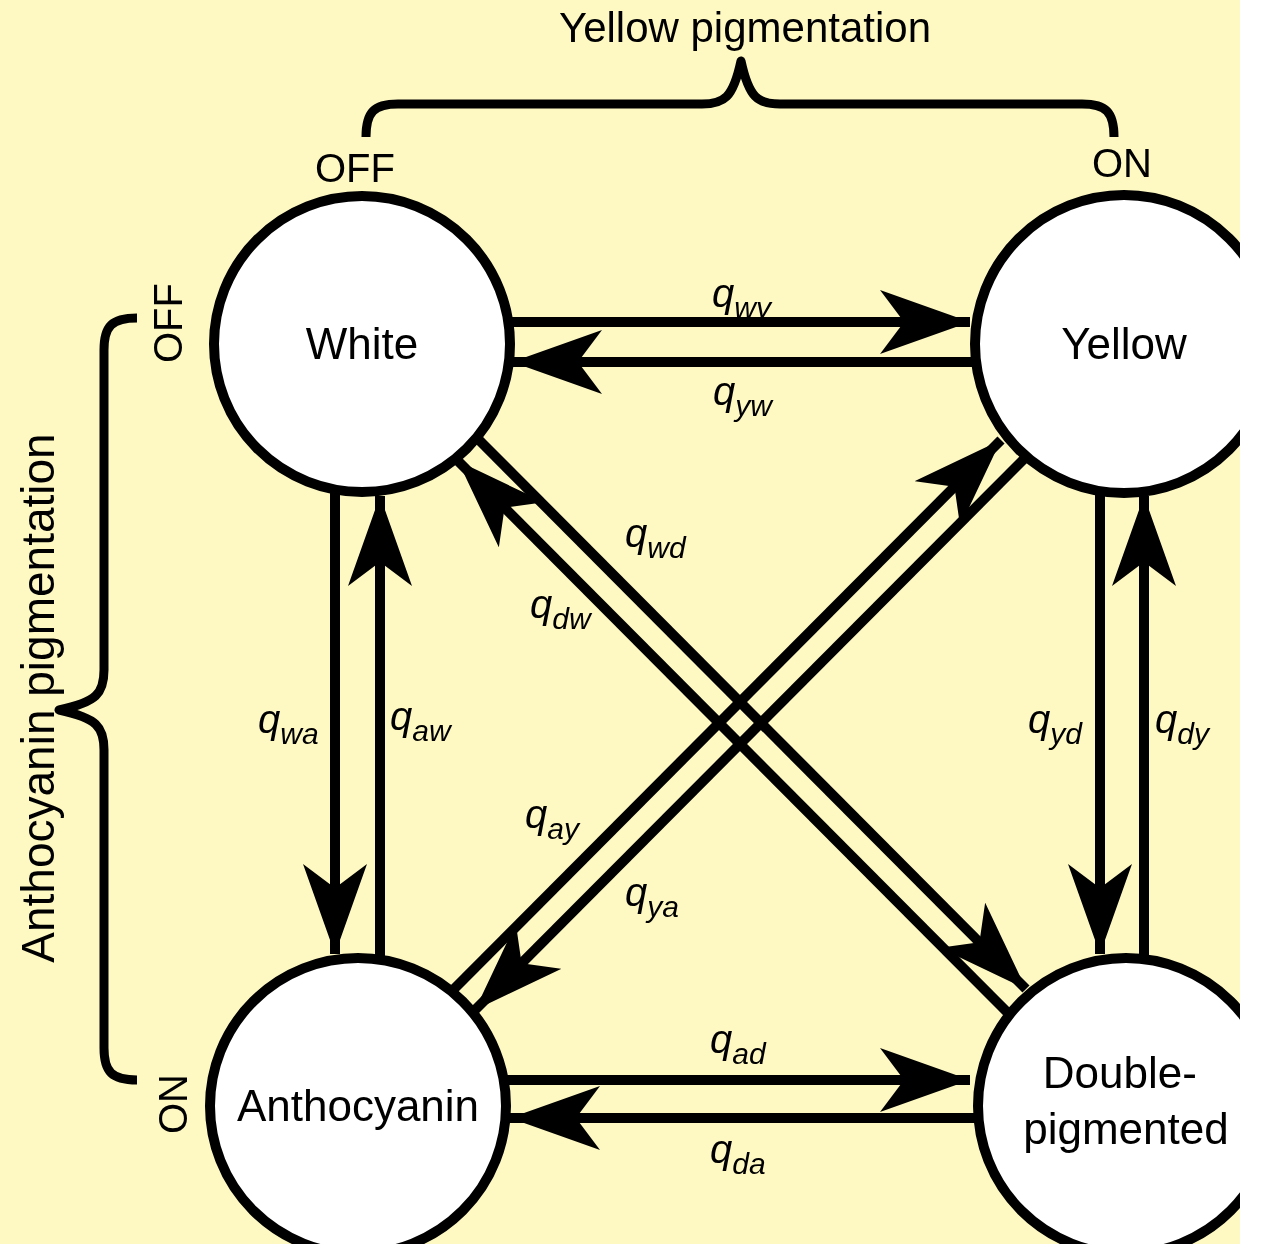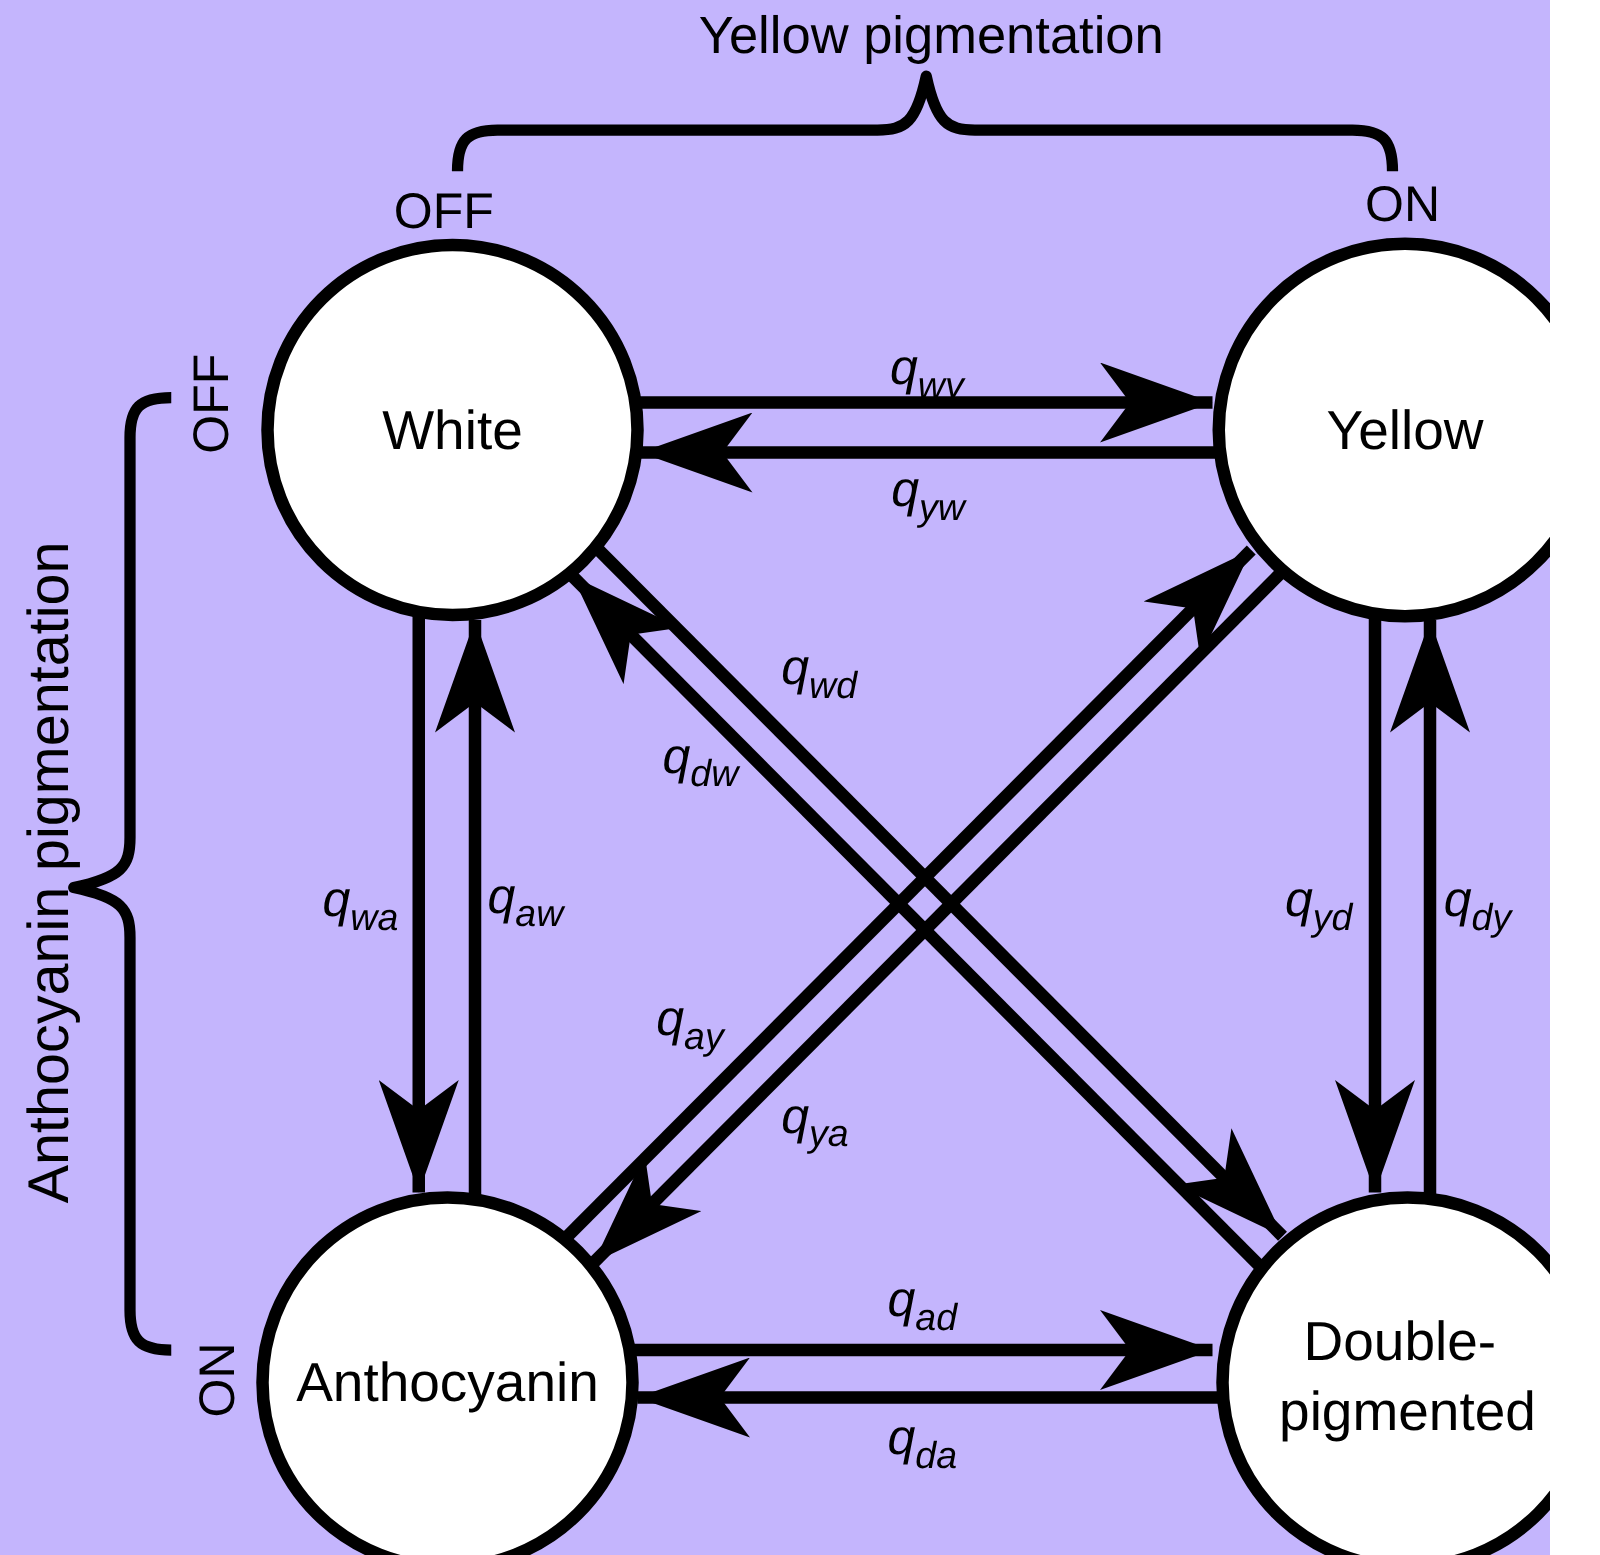--- a/index.html
+++ b/index.html
@@ -1,19 +1,19 @@
 <!DOCTYPE html>
 <html><head>
 <meta charset="utf-8">
 <style>
   html,body{margin:0;padding:0;background:#ffffff;}
   .stage{
     position:relative;
     width:1240px;height:1244px;
-    background:#c4b5fd;
+    background:#fef9c3;
     font-family:"Liberation Sans","DejaVu Sans",sans-serif;
     overflow:hidden;
   }
   svg{display:block;}
   .edge{stroke:#000000;stroke-width:10;fill:none;}
   .brace{stroke:#000000;stroke-width:9;fill:none;stroke-linecap:butt;stroke-linejoin:round;}
   .node{fill:#ffffff;stroke:#000000;stroke-width:10;}
   text{fill:#000000;}
   .title-text{font-size:42px;text-anchor:middle;}
   .side-title-text{font-size:46px;text-anchor:middle;}

